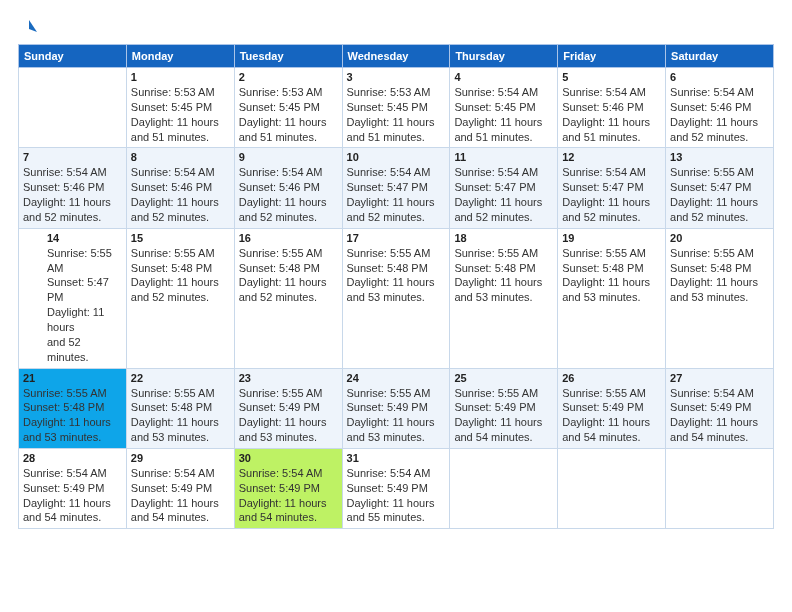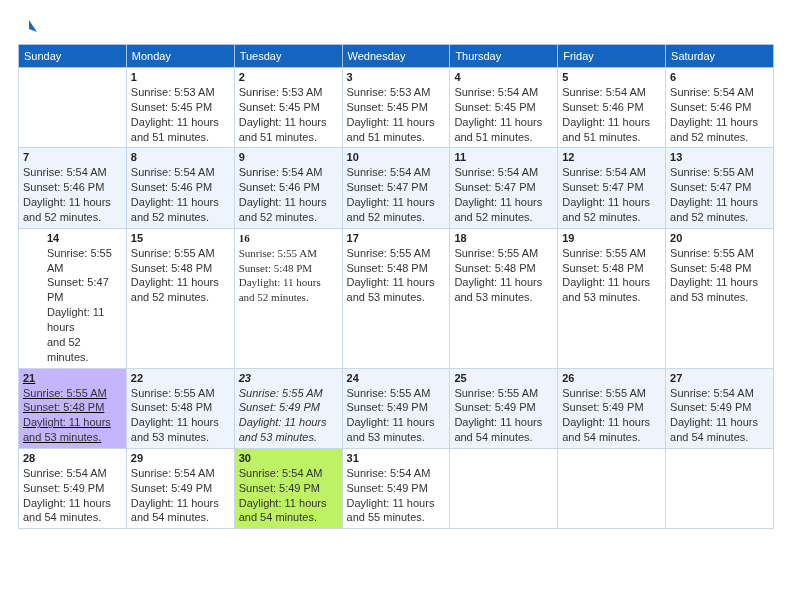--- a/index.html
+++ b/index.html
@@ -40,21 +40,21 @@
       width: 100%;
       border-collapse: collapse;
       font-size: 9.5px;
     }
     .calendar th {
       background: #1565c0;
       color: #fff;
       text-align: left;
       padding: 5px 5px;
       font-size: 11px;
-      font-weight: normal;
+      font-weight: bold;
       border: 1px solid #aac4e8;
     }
     .calendar td {
       border: 1px solid #c8d8ea;
       vertical-align: top;
       padding: 3px 4px;
       width: calc(100% / 7);
       height: 76px;
       background: #fff;
     }
@@ -232,21 +232,21 @@
 Daylight: 11 hours
 and 52 minutes.</div>
           </td>
           <td style="background: rgb(255, 255, 255);">
             <span class="day-num">15</span>
             <div class="day-info" style="white-space: pre-line;">Sunrise: 5:55 AM
 Sunset: 5:48 PM
 Daylight: 11 hours
 and 52 minutes.</div>
           </td>
-          <td style="background: rgb(255, 255, 255); font-family: Liberation Serif, serif;">
+          <td style="background: rgb(255, 255, 255);">
             <span class="day-num">16</span>
             <div class="day-info" style="white-space: pre-line;">Sunrise: 5:55 AM
 Sunset: 5:48 PM
 Daylight: 11 hours
 and 52 minutes.</div>
           </td>
           <td style="background: rgb(255, 255, 255);">
             <span class="day-num">17</span>
             <div class="day-info" style="white-space: pre-line;">Sunrise: 5:55 AM
 Sunset: 5:48 PM
@@ -269,35 +269,35 @@
           </td>
           <td style="background: rgb(255, 255, 255);">
             <span class="day-num">20</span>
             <div class="day-info" style="white-space: pre-line;">Sunrise: 5:55 AM
 Sunset: 5:48 PM
 Daylight: 11 hours
 and 53 minutes.</div>
           </td>
         </tr>
         <tr>
-          <td style="background: #c4b5fd; text-decoration: underline;">
+          <td style="background: #0ea5e9;">
             <span class="day-num">21</span>
             <div class="day-info" style="white-space: pre-line;">Sunrise: 5:55 AM
 Sunset: 5:48 PM
 Daylight: 11 hours
 and 53 minutes.</div>
           </td>
           <td style="background: rgb(238, 244, 251);">
             <span class="day-num">22</span>
             <div class="day-info" style="white-space: pre-line;">Sunrise: 5:55 AM
 Sunset: 5:48 PM
 Daylight: 11 hours
 and 53 minutes.</div>
           </td>
-          <td style="background: rgb(238, 244, 251); font-style: italic;">
+          <td style="background: rgb(238, 244, 251);">
             <span class="day-num">23</span>
             <div class="day-info" style="white-space: pre-line;">Sunrise: 5:55 AM
 Sunset: 5:49 PM
 Daylight: 11 hours
 and 53 minutes.</div>
           </td>
           <td style="background: rgb(238, 244, 251); margin-top: 9px;">
             <span class="day-num">24</span>
             <div class="day-info" style="white-space: pre-line;">Sunrise: 5:55 AM
 Sunset: 5:49 PM

